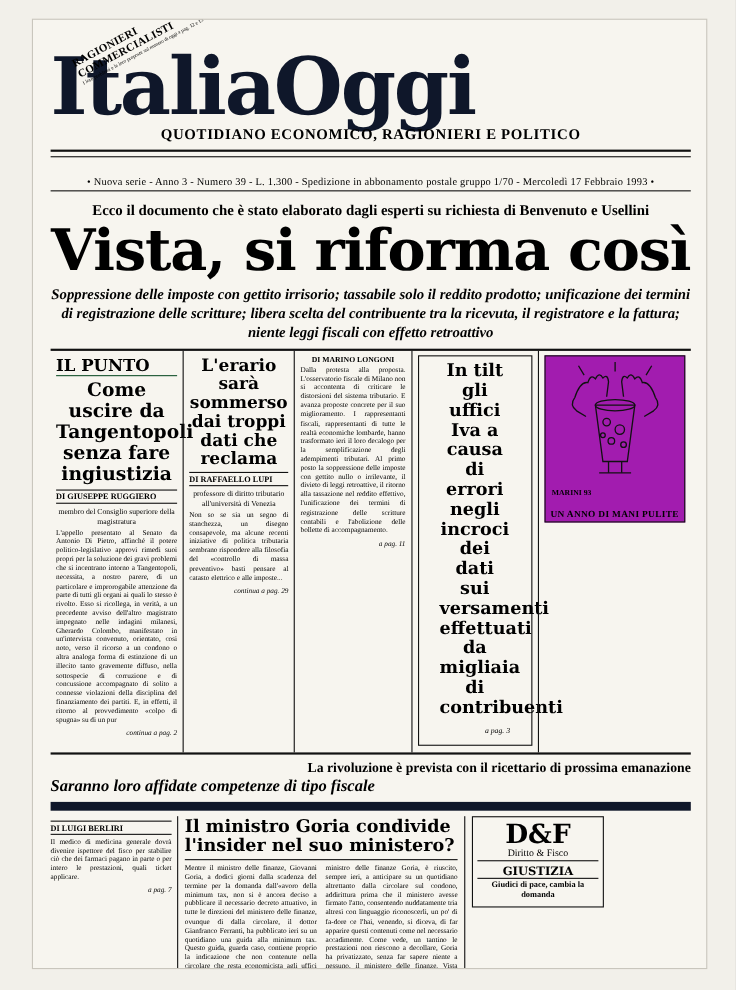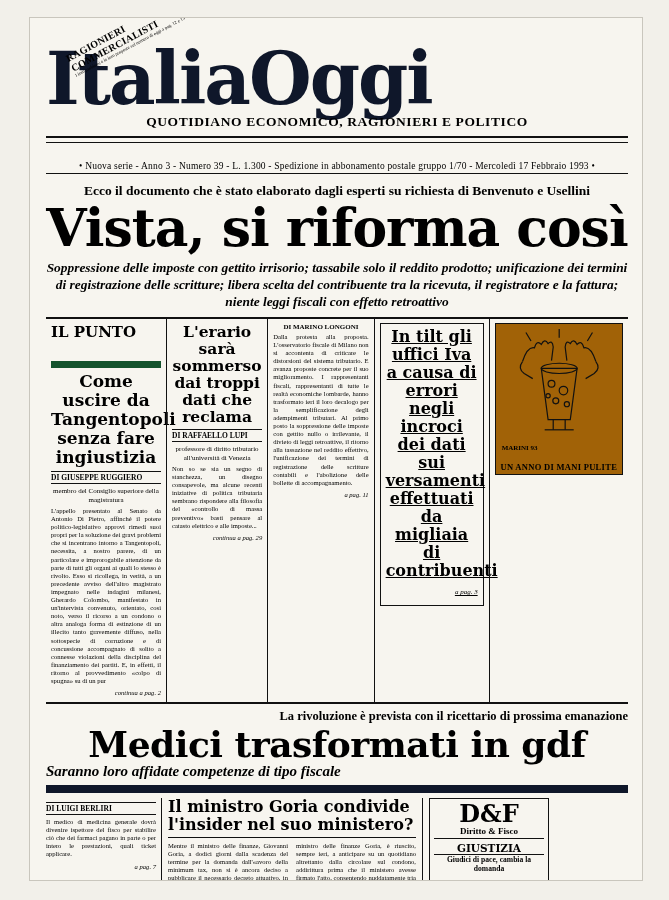--- a/index.html
+++ b/index.html
@@ -57,45 +57,45 @@
   .col{padding:4px 5px 6px;}
   .vline{border-left:1px solid #111;}
   .c1{width:110px;}
   .c2{width:104px;}
   .c3{width:110px;}
   .c4{width:104px;}
   .c5{width:148px;}
 
   .ilpunto{
     font-family:"DejaVu Serif",serif;font-weight:700;font-size:15px;
-    border-bottom:7px solid #14532d;padding-bottom:20px;margin-bottom:4px;
+    border-bottom:1px solid #14532d;padding-bottom:0;margin-bottom:4px;
   }
   .colhead{
     font-family:"DejaVu Serif",serif;font-weight:700;text-align:center;
     line-height:19px;font-size:17px;
   }
   .colhead.sm{font-size:15.5px;line-height:17px;}
   .byline{
     border-top:1px solid #111;border-bottom:1px solid #111;
     font-size:7.5px;font-weight:700;text-align:left;margin:4px 0 3px;padding:1px 0;
   }
   .bylinesub{font-size:7px;text-align:center;line-height:8.5px;margin-bottom:3px;}
   .body{font-size:6.6px;line-height:8.1px;text-align:justify;}
   .body p{margin:0 0 4px;}
   .cont{font-style:italic;text-align:right;font-size:6.6px;}
   .minihead{font-size:7px;font-weight:700;text-align:center;margin-bottom:2px;}
 
   .tiltbox{
-    border:1px solid #111;padding:4px 5px;text-align:center;
-    font-family:"DejaVu Serif",serif;font-weight:700;font-size:16px;line-height:18px;text-decoration:underline;
+    border:1px solid #111;padding:4px 19px;text-align:center;
+    font-family:"DejaVu Serif",serif;font-weight:700;font-size:16px;line-height:18px;
   }
   .tiltbox .pg{font-size:7px;font-style:italic;font-weight:400;font-family:"Liberation Serif",serif;text-align:right;display:block;margin-top:3px;}
 
   
-  .cartoon{border:1px solid #111;height:150px;position:relative;background:#a16207;}
+  .cartoon{border:1px solid #111;height:150px;position:relative;background:#a21caf;}
   .cartoon .cap{
     position:absolute;bottom:2px;left:0;right:0;text-align:center;
     font-size:8.5px;font-weight:700;letter-spacing:.3px;
   }
   .cartoon .sig{position:absolute;left:6px;bottom:22px;font-size:7px;font-weight:700;}
 
   
   .kicker2{text-align:right;font-size:12.5px;font-weight:700;margin:5px 0 1px;}
   .bigtitle2{
     text-align:center;font-family:"DejaVu Serif",serif;font-weight:700;
@@ -111,21 +111,21 @@
   .lcol1{width:110px;padding-right:5px;}
   .lcol3{width:250px;padding:0 6px;}
   .lcol4{width:118px;padding-left:6px;}
 
   .boxhead{
     font-family:"DejaVu Serif",serif;font-weight:700;font-size:16px;line-height:18px;
   }
 
   .dfbox{border:1px solid #111;padding:3px 4px;text-align:center;}
   .dflogo{font-family:"DejaVu Serif",serif;font-weight:700;font-size:24px;line-height:24px;}
-  .dfsub{font-size:9px;font-weight:700;border-bottom:1px solid #111;padding-bottom:2px;margin-bottom:3px;}
+  .dfsub{font-size:9px;font-weight:400;border-bottom:1px solid #111;padding-bottom:2px;margin-bottom:3px;}
   .dfitem{margin-bottom:4px;}
   .dfname{font-family:"DejaVu Serif",serif;font-weight:700;font-size:10.5px;border-bottom:1px solid #111;}
   .dftext{font-size:7.6px;line-height:9px;font-weight:700;}
 
   .hr-thin{border-top:1px solid #111;}
 </style>
 </head>
 <body>
 
 <div class="page">
@@ -208,21 +208,20 @@
              <path d="M40 20 l-6 -10 M106 20 l6 -10 M73 16 l0 -10"></path>
            </g>
          </svg>
          <div class="sig">MARINI 93</div>
          <div class="cap">UN ANNO DI MANI PULITE</div>
        </div>
      </div>
    </div>
 
    <div class="kicker2">La rivoluzione è prevista con il ricettario di prossima emanazione</div>
-   <div class="bigtitle2">Medici trasformati in gdf</div>
    <div class="standfirst2">Saranno loro affidate competenze di tipo fiscale</div>
 
    <div class="lower">
 
      <div class="lcol1">
        <div class="byline">DI LUIGI BERLIRI</div>
        <div class="body">
          <p>Il medico di medicina generale dovrà divenire ispettore del fisco per stabilire ciò che dei farmaci pagano in parte o per intero le prestazioni, quali ticket applicare.</p>
        </div>
        <div class="cont">a pag. 7</div>

